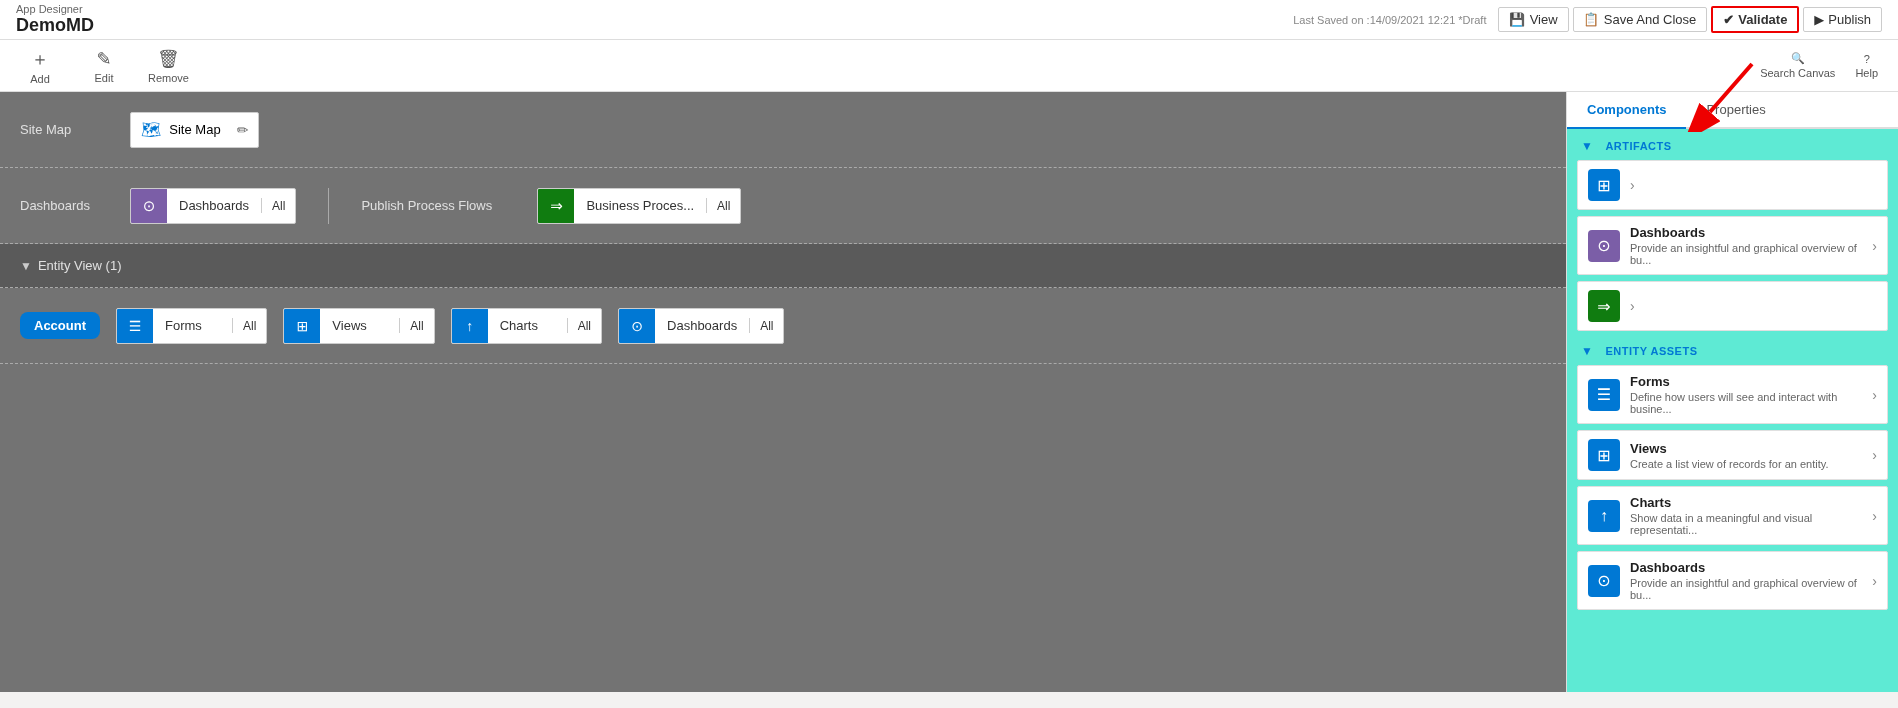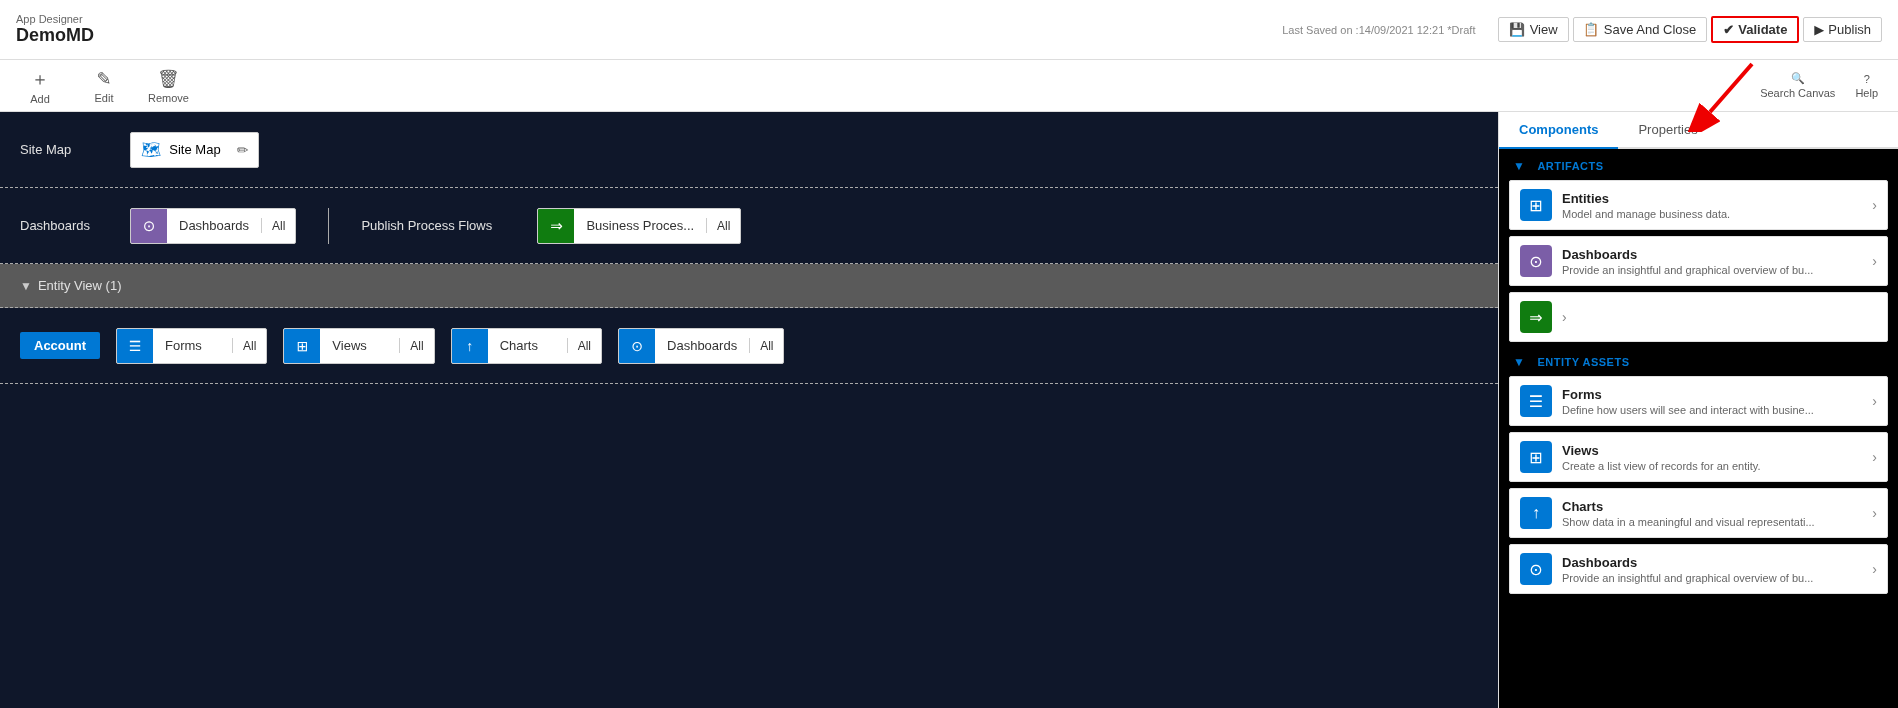--- a/index.html
+++ b/index.html
@@ -2,31 +2,31 @@
 <html><head>
   <meta charset="utf-8">
   <style>
     * { box-sizing: border-box; margin: 0; padding: 0; }
     body { font-family: 'Segoe UI', Arial, sans-serif; font-size: 13px; background: #f3f2f1; width: 1898px; height: 708px; overflow: hidden; }
 
     
     .top-bar {
       background: #fff;
       border-bottom: 1px solid #ddd;
-      height: 60px;
+      height: 40px;
       display: flex;
       align-items: center;
       padding: 0 16px;
       justify-content: space-between;
     }
     .top-bar-left { display: flex; flex-direction: column; }
     .app-designer-label { font-size: 11px; color: #666; }
     .app-name { font-size: 18px; font-weight: 600; color: #1f1f1f; }
     .top-bar-right { display: flex; align-items: center; gap: 4px; font-size: 12px; color: #333; }
-    .top-bar-right .last-saved { font-size: 11px; color: #888; margin-right: 19px; }
+    .top-bar-right .last-saved { font-size: 11px; color: #888; margin-right: 8px; }
     .tb-btn {
       display: flex; align-items: center; gap: 4px;
       padding: 4px 10px; border: 1px solid #ccc; background: #fff;
       cursor: pointer; font-size: 13px; color: #333; border-radius: 2px;
     }
     .tb-btn.validate {
       border: 2px solid #e00;
       background: #fff;
       font-weight: 600;
     }
@@ -54,21 +54,21 @@
 
     
     .main-area {
       display: flex;
       height: calc(708px - 56px - 52px);
     }
 
     
     .canvas {
       flex: 1;
-      background: #0f172a;
+      background: #737373;
       position: relative;
       overflow: hidden;
     }
 
     
     .canvas-row {
       border-bottom: 1px dashed #aaa;
       padding: 14px 20px;
       display: flex;
       align-items: center;
@@ -84,21 +84,21 @@
     .row-label {
       color: #e0e0e0;
       font-size: 13px;
       min-width: 110px;
       flex-shrink: 0;
     }
     .entity-btn {
       background: #0078d4;
       color: #fff;
       padding: 6px 14px;
-      border-radius: 2px;
+      border-radius: 8px;
       font-size: 13px;
       font-weight: 600;
       margin-right: 16px;
       flex-shrink: 0;
     }
 
     
     .item-box {
       background: #fff;
       border: 1px solid #ccc;
@@ -148,22 +148,22 @@
       background: #aaa;
       margin: 0 16px;
     }
 
     .row-items { display: flex; align-items: center; gap: 16px; flex: 1; flex-wrap: wrap; }
 
     .expand-arrow { color: #ccc; font-size: 12px; margin-right: 6px; }
 
     
     .right-panel {
-      width: 400px;
-      background: #000000;
+      width: 332px;
+      background: #5eead4;
       border-left: 1px solid #ddd;
       display: flex;
       flex-direction: column;
       overflow-y: auto;
     }
     .panel-tabs {
       display: flex;
       border-bottom: 2px solid #ddd;
       background: #fff;
     }
@@ -387,24 +387,20 @@
       </div>
     </div>
 
     <div class="panel-section-header">
       <span class="expand-arrow">▼</span>
       <span>ARTIFACTS</span>
     </div>
 
     <div class="panel-item">
       <div class="panel-item-icon blue">⊞</div>
-      <div class="panel-item-text">
-        <div class="panel-item-title">Entities</div>
-        <div class="panel-item-desc">Model and manage business data.</div>
-      </div>
       <span class="panel-item-chevron">›</span>
     </div>
 
     <div class="panel-item">
       <div class="panel-item-icon purple">⊙</div>
       <div class="panel-item-text">
         <div class="panel-item-title">Dashboards</div>
         <div class="panel-item-desc">Provide an insightful and graphical overview of bu...</div>
       </div>
       <span class="panel-item-chevron">›</span>

